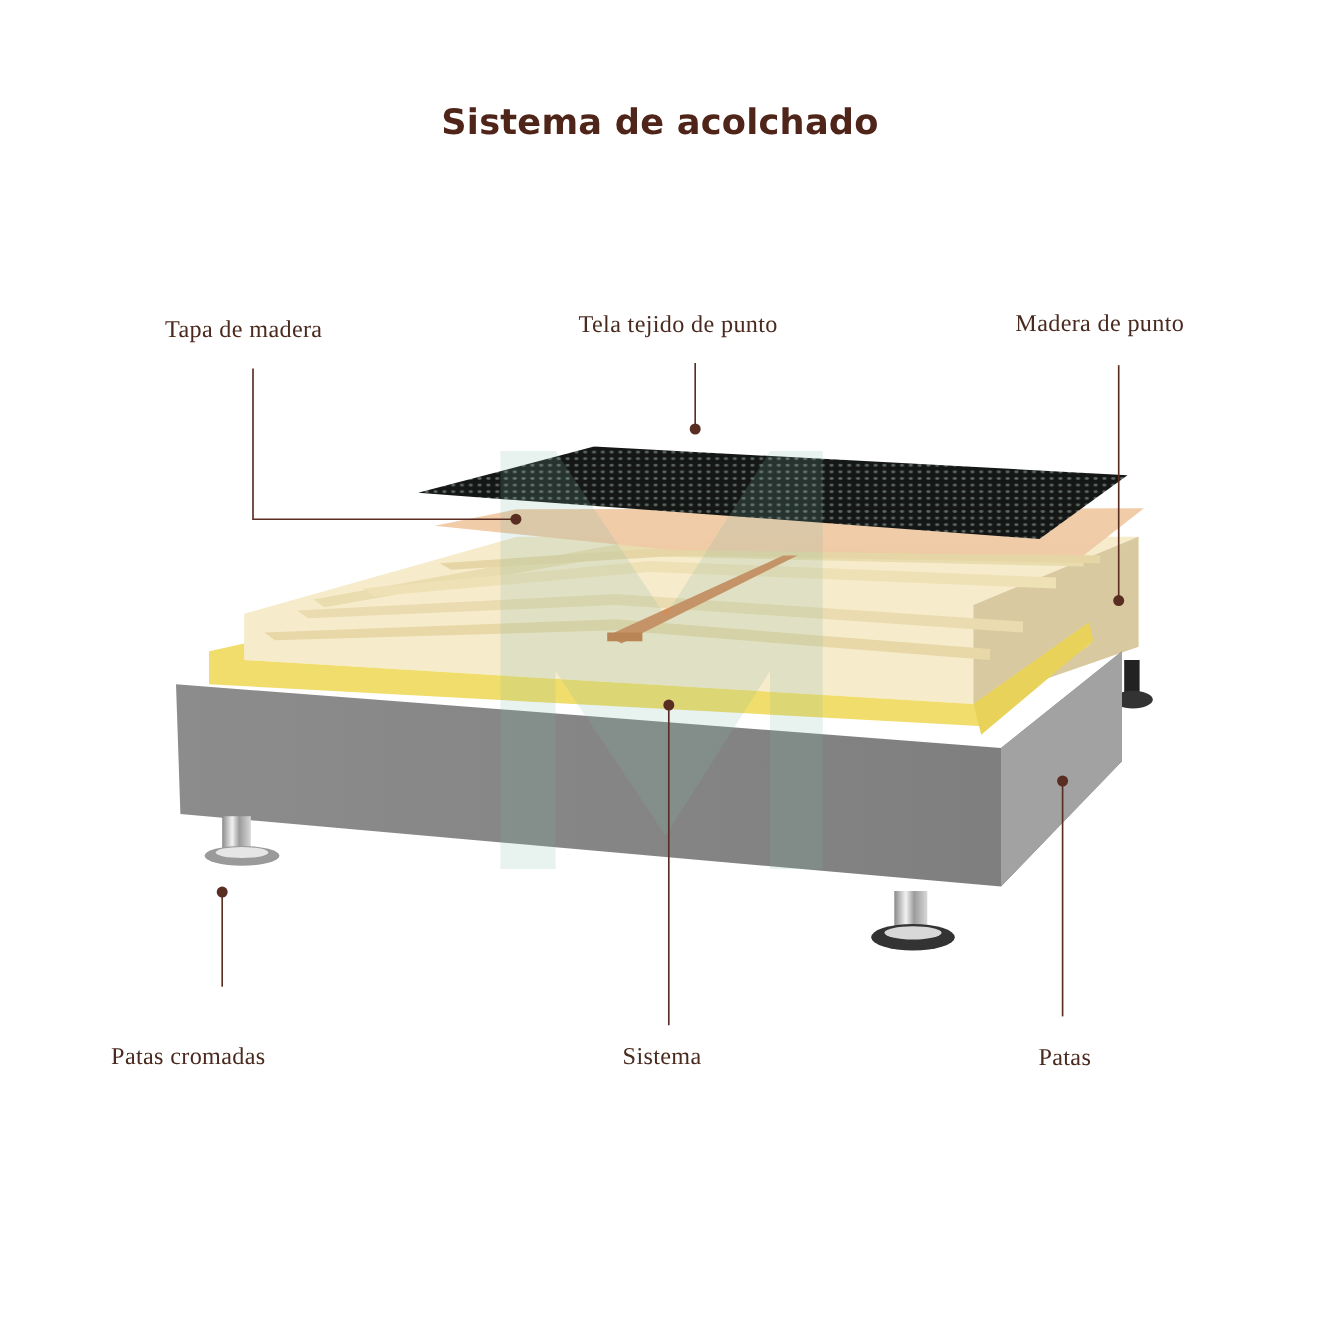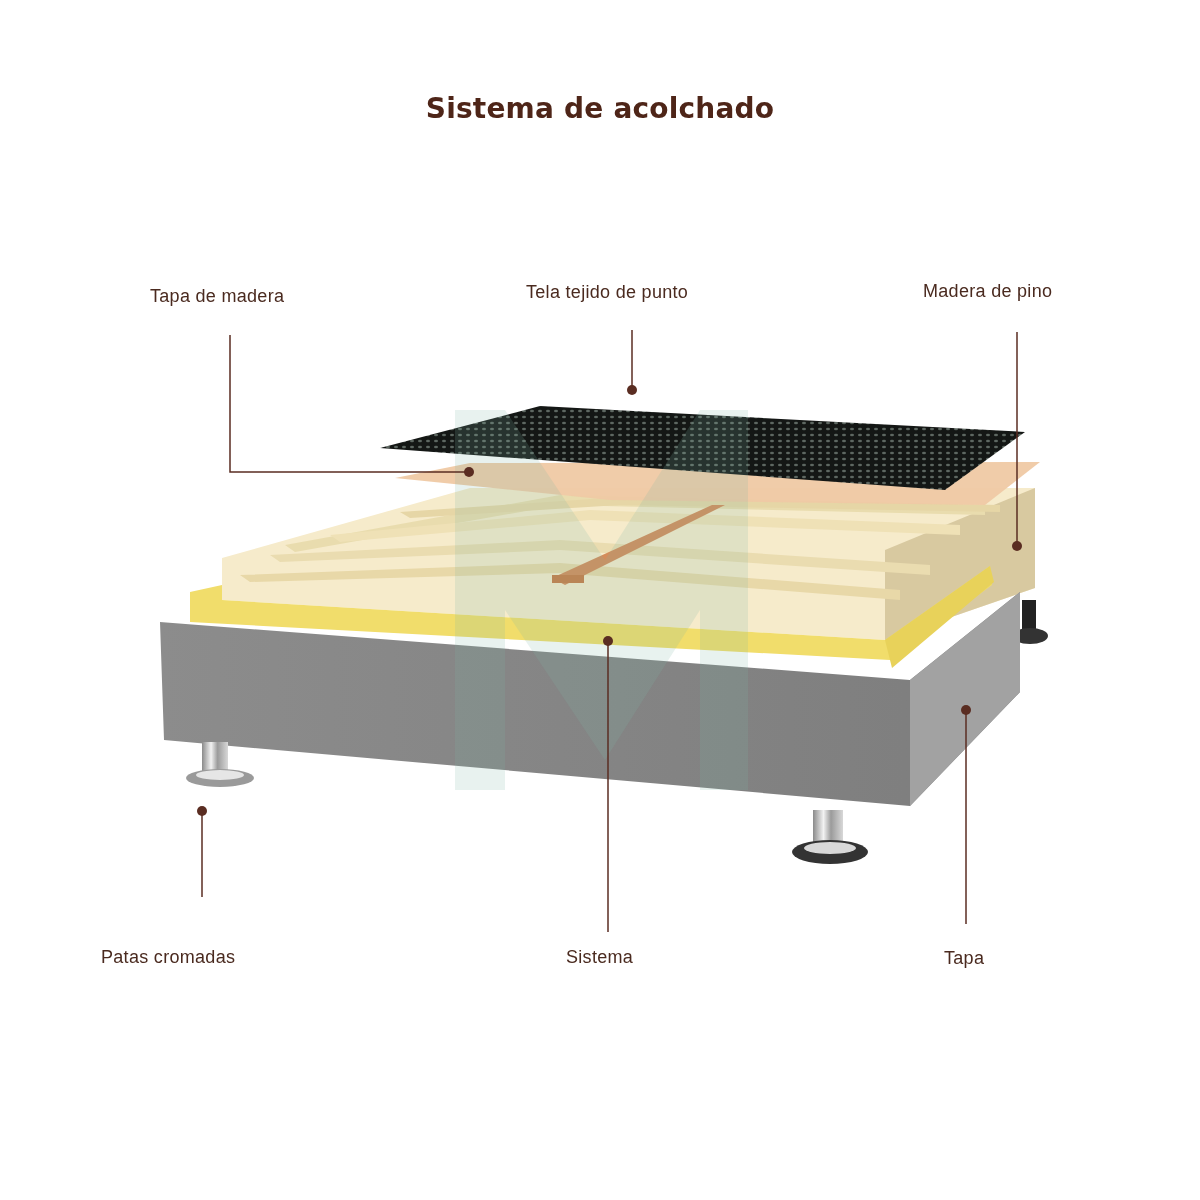--- a/index.html
+++ b/index.html
@@ -1,21 +1,21 @@
 <!DOCTYPE html>
 <html><head>
 <meta charset="utf-8">
 <style>
   html, body { margin: 0; padding: 0; background: #ffffff; }
   body { width: 1200px; height: 1200px; position: relative; overflow: hidden;
          font-family: "DejaVu Sans", sans-serif; color: #4a2a1f; }
   .title { position: absolute; top: 92px; left: 0; width: 1200px; text-align: center;
-           font-family: "DejaVu Sans", sans-serif; font-weight: bold; font-size: 28px;
+           font-family: "DejaVu Sans", sans-serif; font-weight: bold; font-size: 32px;
            color: #4e2518; letter-spacing: 0.2px; margin: 0; }
-  .label { position: absolute; font-family: Liberation Sans, sans-serif; font-size: 18px;
+  .label { position: absolute; font-family: Liberation Serif, serif; font-size: 22px;
            color: #4a2a1f; white-space: nowrap; letter-spacing: 0.3px; }
   svg.diagram { position: absolute; left: 0; top: 0; }
 </style>
 </head>
 <body>
 
 <h1 class="title">Sistema de acolchado</h1>
 
 <svg class="diagram" width="1200" height="1200" viewBox="0 0 1200 1200">
   <defs>
@@ -96,16 +96,16 @@
     <circle cx="632" cy="390" r="5"></circle>
     <circle cx="1017" cy="546" r="5"></circle>
     <circle cx="202" cy="811" r="5"></circle>
     <circle cx="608" cy="641" r="5"></circle>
     <circle cx="966" cy="710" r="5"></circle>
   </g>
 </svg>
 
 <div class="label" style="left:150px; top:286px;">Tapa de madera</div>
 <div class="label" style="left:526px; top:282px;">Tela tejido de punto</div>
-<div class="label" style="left:923px; top:281px;">Madera de pino</div>
+<div class="label" style="left:923px; top:281px;">Madera de punto</div>
 <div class="label" style="left:101px; top:947px;">Patas cromadas</div>
 <div class="label" style="left:566px; top:947px;">Sistema</div>
-<div class="label" style="left:944px; top:948px;">Tapa</div>
+<div class="label" style="left:944px; top:948px;">Patas</div>
 
 </body></html>

